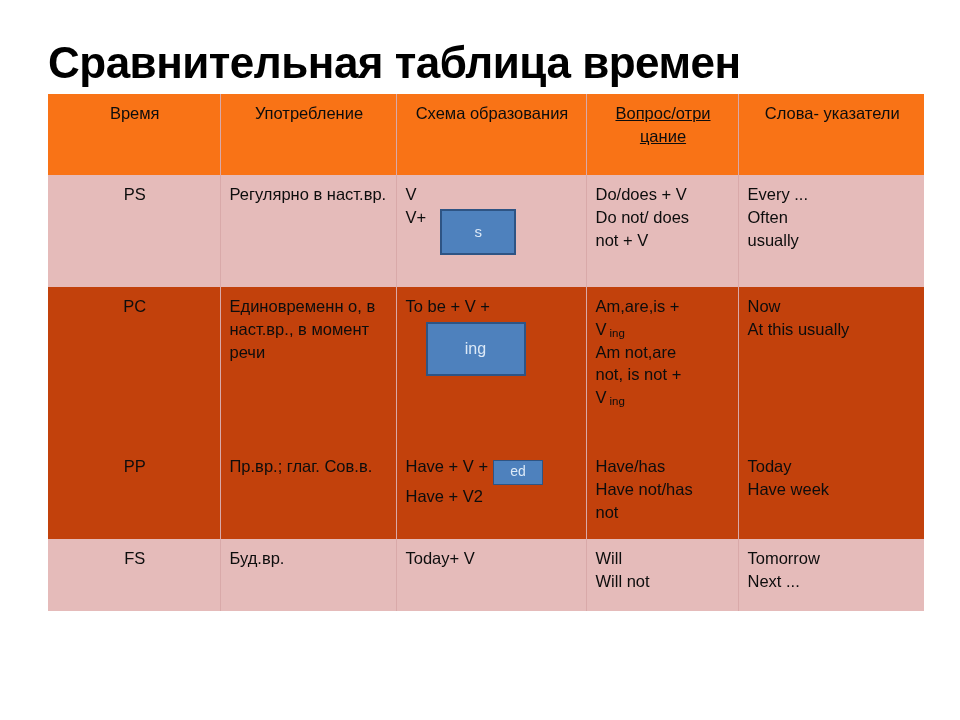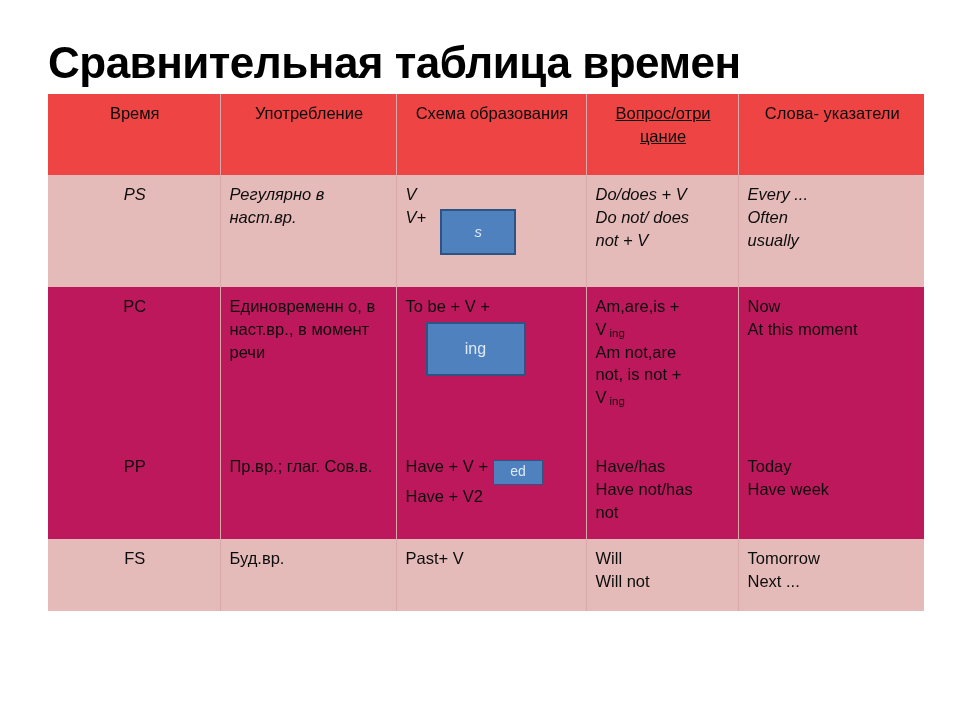--- a/index.html
+++ b/index.html
@@ -44,45 +44,45 @@
     padding: 8px 7px 4px 9px;
     font-size: 16.5px;
     line-height: 1.38;
     color: #0d0d0d;
     font-weight: normal;
     border-right: 1px solid #d9a9a9;
     box-sizing: border-box;
   }
   #tense-table tr > :last-child { border-right: none; }
 
-  thead tr { background: #ef4444; }
+  thead tr { background: #f97316; }
   thead th {
     color: #ffffff;
     text-align: center;
     font-size: 17px;
     font-weight: normal;
     padding-top: 12px;
     border-right: none;
     height: 81px;
   }
 
   tbody tr.shaded { background: #E5BBBA; }
-  tbody tr.plain  { background: #be185d; }
+  tbody tr.plain  { background: #c2410c; }
 
   td.col-time {
     text-align: center;
   }
 
   .col-w1 { width: 172px; }
   .col-w2 { width: 176px; }
   .col-w3 { width: 190px; }
   .col-w4 { width: 152px; text-decoration: underline; }
   .col-w5 { width: 186px; margin-top: 36px; }
 
-  .r-ps      { height: 112px; font-style: italic; }
+  .r-ps      { height: 112px; }
   .r-pc      { height: 160px; }
   .r-pasts   { height: 81px; }
   .r-pp      { height: 92px; margin-top: 40px; }
   .r-fs      { height: 72px; }
 
   .line { display: block; white-space: pre-wrap; }
 
   .sub { font-size: 11.5px; vertical-align: baseline; position: relative; top: 2px; padding-left: 3px; }
 
   .chip {
@@ -174,21 +174,21 @@
       </td>
       <td>
         <span class="line">Am,are,is +</span>
         <span class="line"><span>V</span><span class="sub">ing</span></span>
         <span class="line">Am not,are</span>
         <span class="line">not, is not +</span>
         <span class="line"><span>V</span><span class="sub">ing</span></span>
       </td>
       <td>
         <span class="line">Now</span>
-        <span class="line">At this moment</span>
+        <span class="line">At this usually</span>
       </td>
     </tr>
 
 
     <tr class="plain r-pp">
       <td class="col-time">PP</td>
       <td>Пр.вр.; глаг.
 Сов.в.</td>
       <td>
         <span class="line"><span>Have + V +</span><span class="chip chip-ed-pp">ed</span></span>
@@ -202,21 +202,21 @@
       <td>
         <span class="line">Today</span>
         <span class="line">Have week</span>
       </td>
     </tr>
 
     <tr class="shaded r-fs">
       <td class="col-time">FS</td>
       <td>Буд.вр.</td>
       <td>
-        <span class="line">Past+ V</span>
+        <span class="line">Today+ V</span>
       </td>
       <td>
         <span class="line">Will</span>
         <span class="line">Will not</span>
       </td>
       <td>
         <span class="line">Tomorrow</span>
         <span class="line">Next ...</span>
       </td>
     </tr>

